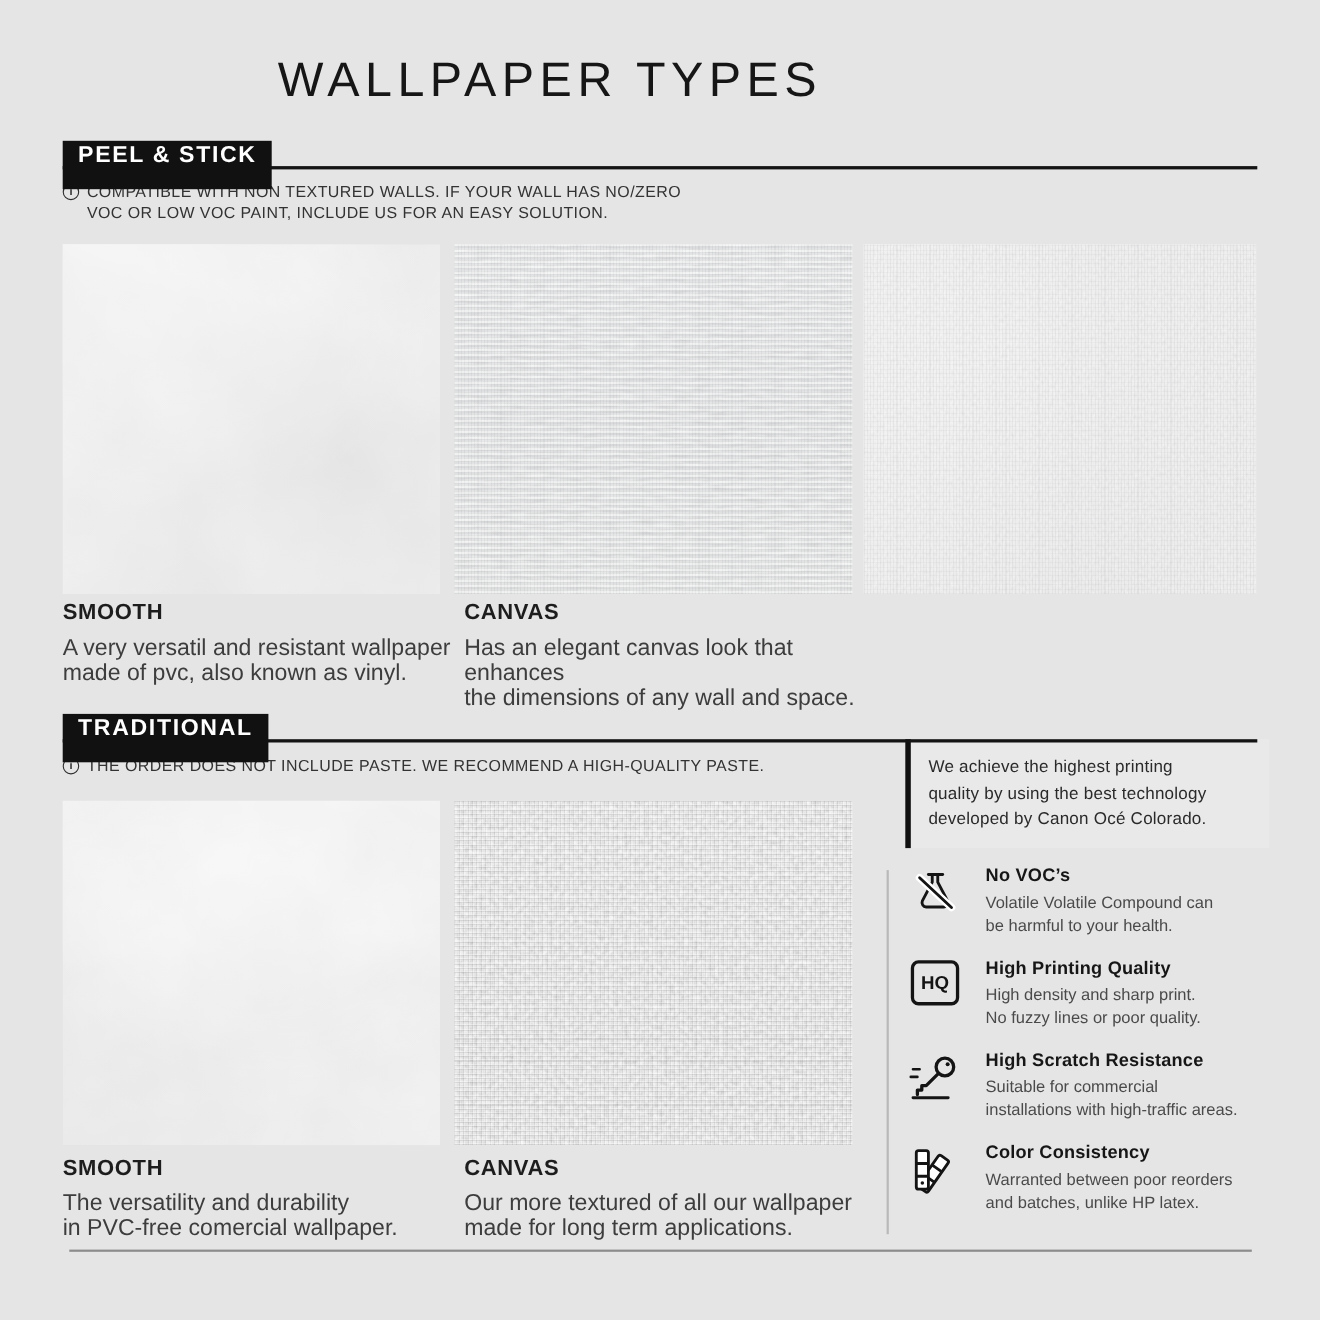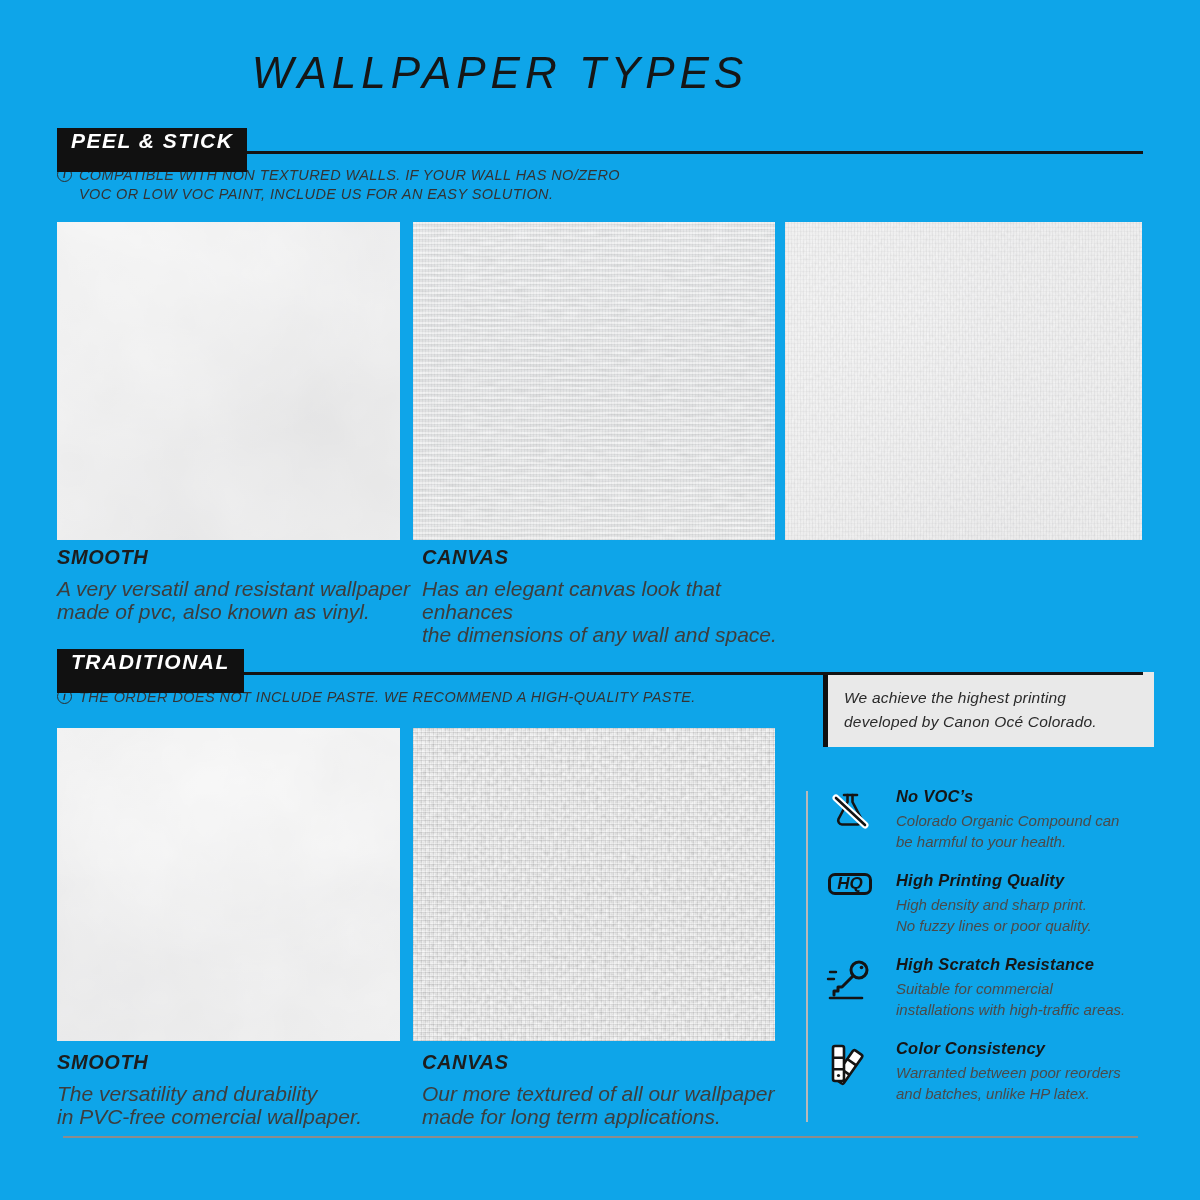--- a/index.html
+++ b/index.html
@@ -1,17 +1,17 @@
 <!DOCTYPE html>
 <html><head>
 <meta charset="utf-8">
 <style>
   html,body{margin:0;padding:0;background:#ffffff;}
-  .page{position:relative;width:1200px;height:1200px;background:#0ea5e9;overflow:hidden;
-        font-family:"Liberation Sans","DejaVu Sans",sans-serif;color:#1c1c1c;font-style:italic;}
+  .page{position:relative;width:1200px;height:1200px;background:#e5e5e5;overflow:hidden;
+        font-family:"Liberation Sans","DejaVu Sans",sans-serif;color:#1c1c1c;}
 
   
   .title{position:absolute;top:48px;left:57px;width:886px;margin:0;text-align:center;
          font-size:44px;font-weight:500;letter-spacing:5px;color:#161616;white-space:nowrap;}
 
   
   .sec-label{position:absolute;height:44px;line-height:26px;padding:0 14px;background:#111111;
              color:#ffffff;font-size:21px;font-weight:700;letter-spacing:1.5px;z-index:3;}
   .lbl-ps{left:57px;top:128px;}
   .lbl-tr{left:57px;top:649px;}
@@ -83,21 +83,21 @@
          background:#e9e9e9;border-left:5px solid #101010;padding:14px 16px;margin-left:16px;}
   .quote div{font-size:15.5px;line-height:23.5px;letter-spacing:0.2px;color:#2a2a2a;}
 
   
   .features-rail{position:absolute;left:806px;top:791px;width:2px;height:331px;background:#b9b9b9;}
   .features{position:absolute;left:826px;top:787px;width:312px;}
   .feature{display:flex;gap:22px;margin-bottom:19px;}
   .f-icon{flex:0 0 48px;display:flex;justify-content:center;align-items:flex-start;padding-top:2px;}
   .f-title{font-size:16.5px;font-weight:700;letter-spacing:0.2px;color:#161616;margin-bottom:4px;}
   .f-desc{font-size:15px;line-height:21px;color:#4a4a4a;}
-  .hq-badge{width:44px;height:22px;border:3.2px solid #141414;border-radius:7px;box-sizing:border-box;
+  .hq-badge{width:44px;height:41px;border:3.2px solid #141414;border-radius:7px;box-sizing:border-box;
             display:flex;align-items:center;justify-content:center;font-size:17px;font-weight:800;color:#141414;}
 
   
   .bottom-rule{position:absolute;left:63px;top:1136px;width:1075px;height:2px;background:#8c8c8c;}
 </style>
 </head>
 <body>
 
 <div class="page">
 
@@ -221,38 +221,39 @@
     <span>in PVC-free comercial wallpaper.</span></p>
   </div>
   <div class="caption cap-r2 cap-c2">
     <h3>CANVAS</h3>
     <p><span>Our more textured of all our wallpaper</span><br>
     <span>made for long term applications.</span></p>
   </div>
 
   <div class="quote">
     <div>We achieve the highest printing</div>
+    <div>quality by using the best technology</div>
     <div>developed by Canon Océ Colorado.</div>
   </div>
 
   <div class="features-rail"></div>
   <div class="features">
 
     <div class="feature">
       <div class="f-icon">
         <svg width="44" height="44" viewBox="0 0 44 44" fill="none" stroke="#141414" stroke-width="2.6" stroke-linecap="round" stroke-linejoin="round">
           <path d="M16 6 h13"></path>
           <path d="M19.5 6 v7 L10.5 30 a4 4 0 0 0 3.5 5.5 h16 a4 4 0 0 0 3.5 -5.5 L24.5 13 V6"></path>
           <path d="M8 9 L37 36" stroke="#ffffff" stroke-width="7"></path>
           <path d="M8 9 L37 36"></path>
         </svg>
       </div>
       <div>
         <div class="f-title">No VOC’s</div>
-        <div class="f-desc"><span>Colorado Organic Compound can</span><br>
+        <div class="f-desc"><span>Volatile Volatile Compound can</span><br>
         <span>be harmful to your health.</span></div>
       </div>
     </div>
 
     <div class="feature">
       <div class="f-icon">
         <div class="hq-badge">HQ</div>
       </div>
       <div>
         <div class="f-title">High Printing Quality</div>

